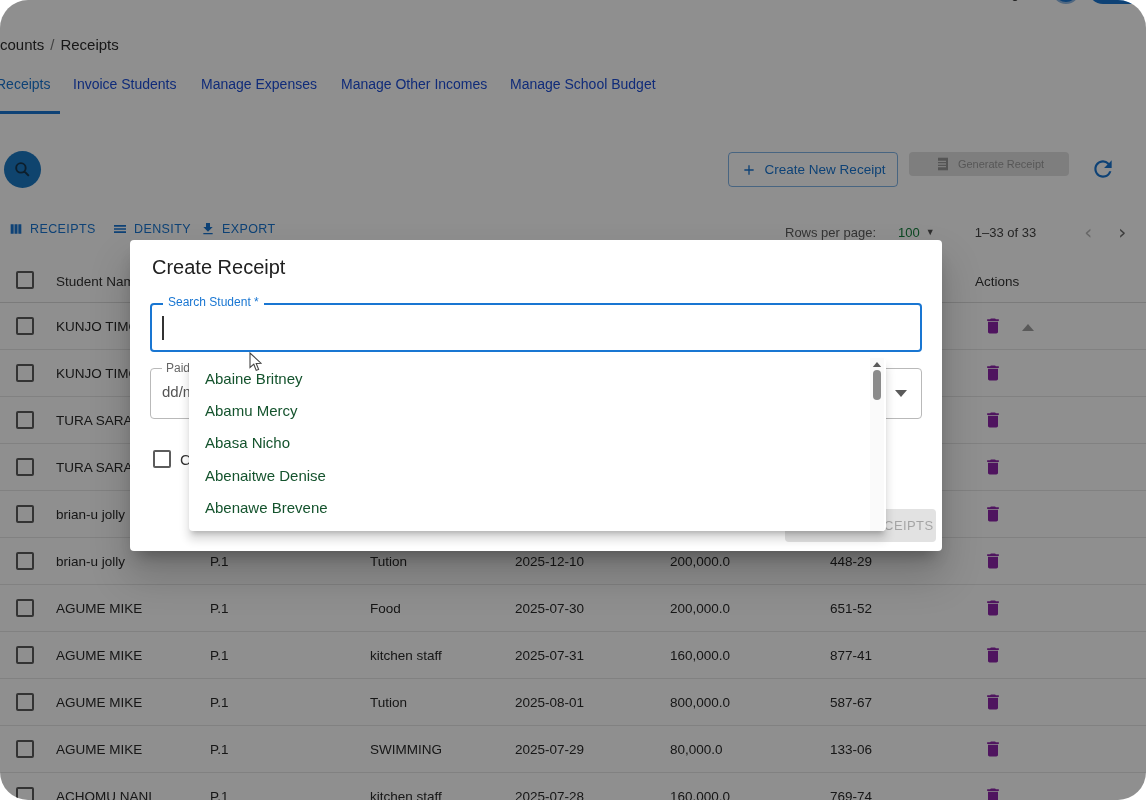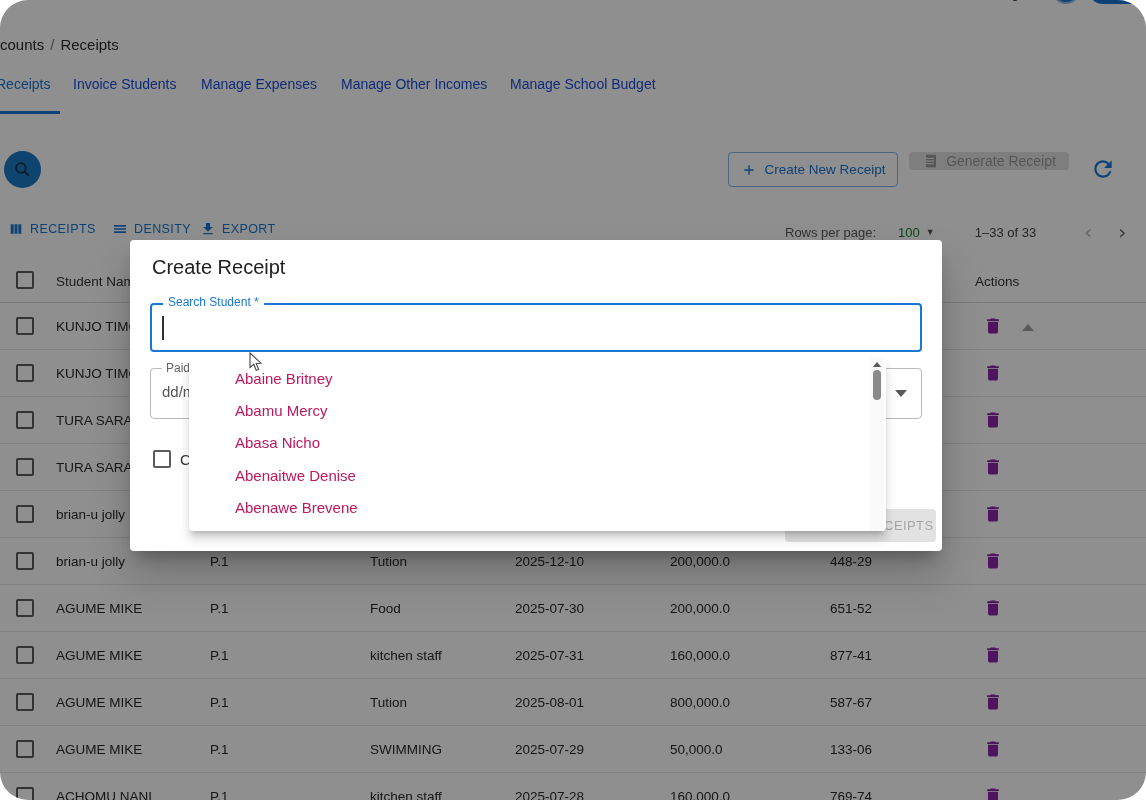--- a/index.html
+++ b/index.html
@@ -20,21 +20,21 @@
   #breadcrumb .sep { color:#777; padding:0 6px; }
 
   
   .tab { top:76px; font-size:14px; font-weight:500; color:#1d4ed8; white-space:nowrap; cursor:pointer; }
   .tab.active { color:#1976d2; }
   #tab-underline { left:-6px; top:111px; width:66px; height:3px; background:#1976d2; }
 
   
   #search-fab { left:4px; top:151px; width:37px; height:37px; border-radius:50%; background:#1b79c4; display:flex; align-items:center; justify-content:center; }
   #btn-create { left:728px; top:152px; width:170px; height:35px; border:1px solid rgba(25,118,210,.55); border-radius:4px; color:#1976d2; font-size:13.5px; font-weight:500; display:flex; align-items:center; justify-content:center; gap:8px; background:transparent; }
-  #btn-generate { left:909px; top:152px; width:160px; height:18px; background:rgba(0,0,0,0.12); border-radius:4px; color:rgba(0,0,0,0.32); font-size:14px; font-weight:500; display:flex; align-items:center; justify-content:center; gap:8px; }
+  #btn-generate { left:909px; top:152px; width:160px; height:24px; background:rgba(0,0,0,0.12); border-radius:4px; color:rgba(0,0,0,0.32); font-size:11px; font-weight:500; display:flex; align-items:center; justify-content:center; gap:8px; }
   #refresh-btn { left:1090px; top:156px; width:26px; height:26px; }
 
   
   .gt-btn { top:221px; display:flex; align-items:center; gap:6px; color:#1976d2; font-size:12.5px; font-weight:500; letter-spacing:.4px; }
   #pagination { top:222px; left:785px; width:350px; display:flex; align-items:center; color:#4c4c4c; font-size:13px; }
   #rpp-label { color:#5d5d5d; }
   #rpp-value { margin-left:22px; color:#15803d; }
   #rpp-caret { margin-left:6px; font-size:9px; color:#555; }
   #range-label { margin-left:40px; color:#444; }
   .pg-chevron { font-size:20px; line-height:20px; font-family:"DejaVu Sans", sans-serif; }
@@ -67,21 +67,21 @@
   #paid-label { left:32px; top:121px; background:#fff; padding:0 4px; font-size:12px; color:#666; }
   #paid-value { left:32px; top:143px; font-size:15px; color:#555; }
   #type-field { left:350px; top:128px; width:442px; height:51px; border:1px solid #b9b9b9; border-radius:4px; }
   #type-arrow { left:765px; top:150px; }
   #modal-cbx { left:23px; top:210px; }
   #modal-cbx-label { left:50px; top:211px; font-size:15px; color:#333; }
   #btn-submit { left:655px; top:269px; width:151px; height:33px; background:#e2e2e2; border-radius:4px; color:rgba(0,0,0,0.28); font-size:13px; font-weight:500; letter-spacing:.4px; display:flex; align-items:center; justify-content:center; white-space:nowrap; overflow:hidden; }
 
   
   #listbox { left:189px; top:358px; width:697px; height:173px; background:#fff; border-radius:4px; box-shadow:0 5px 5px -3px rgba(0,0,0,.2), 0 8px 10px 1px rgba(0,0,0,.14); z-index:30; overflow:hidden; }
-  .option { position:absolute; left:0; width:660px; height:32px; padding-left:16px; font-size:15px; color:#be185d; display:flex; align-items:center;margin-left:30px; }
+  .option { position:absolute; left:0; width:660px; height:32px; padding-left:16px; font-size:15px; color:#14532d; display:flex; align-items:center; }
   #list-scrollbar { position:absolute; right:2px; top:0; width:14px; height:173px; background:#fafafa; }
   #scroll-up { position:absolute; left:1px; top:3px; }
   #scroll-thumb { position:absolute; left:3px; top:12px; width:8px; height:30px; border-radius:4px; background:#8a8a8a; }
 
   #cursor { left:248px; top:352px; z-index:40; }
 </style>
 </head>
 <body>
 
 <div id="screen">
@@ -270,21 +270,21 @@
     <svg class="del-btn" viewBox="0 0 24 24">
         <path fill="#8e24aa" d="M6 19c0 1.1.9 2 2 2h8c1.1 0 2-.9 2-2V7H6v12zM19 4h-3.5l-1-1h-5l-1 1H5v2h14V4z"></path>
       </svg>
   </div>
   <div class="row" style="top:726px;">
     <div class="cbx"></div>
     <span class="cell c-name">AGUME MIKE</span>
       <span class="cell c-class">P.1</span>
       <span class="cell c-fee">SWIMMING</span>
       <span class="cell c-date">2025-07-29</span>
-      <span class="cell c-amt">50,000.0</span>
+      <span class="cell c-amt">80,000.0</span>
       <span class="cell c-rno">133-06</span>
     <svg class="del-btn" viewBox="0 0 24 24">
         <path fill="#8e24aa" d="M6 19c0 1.1.9 2 2 2h8c1.1 0 2-.9 2-2V7H6v12zM19 4h-3.5l-1-1h-5l-1 1H5v2h14V4z"></path>
       </svg>
   </div>
   <div class="row" style="top:773px;">
     <div class="cbx"></div>
     <span class="cell c-name">ACHOMU NANI</span>
       <span class="cell c-class">P.1</span>
       <span class="cell c-fee">kitchen staff</span>

